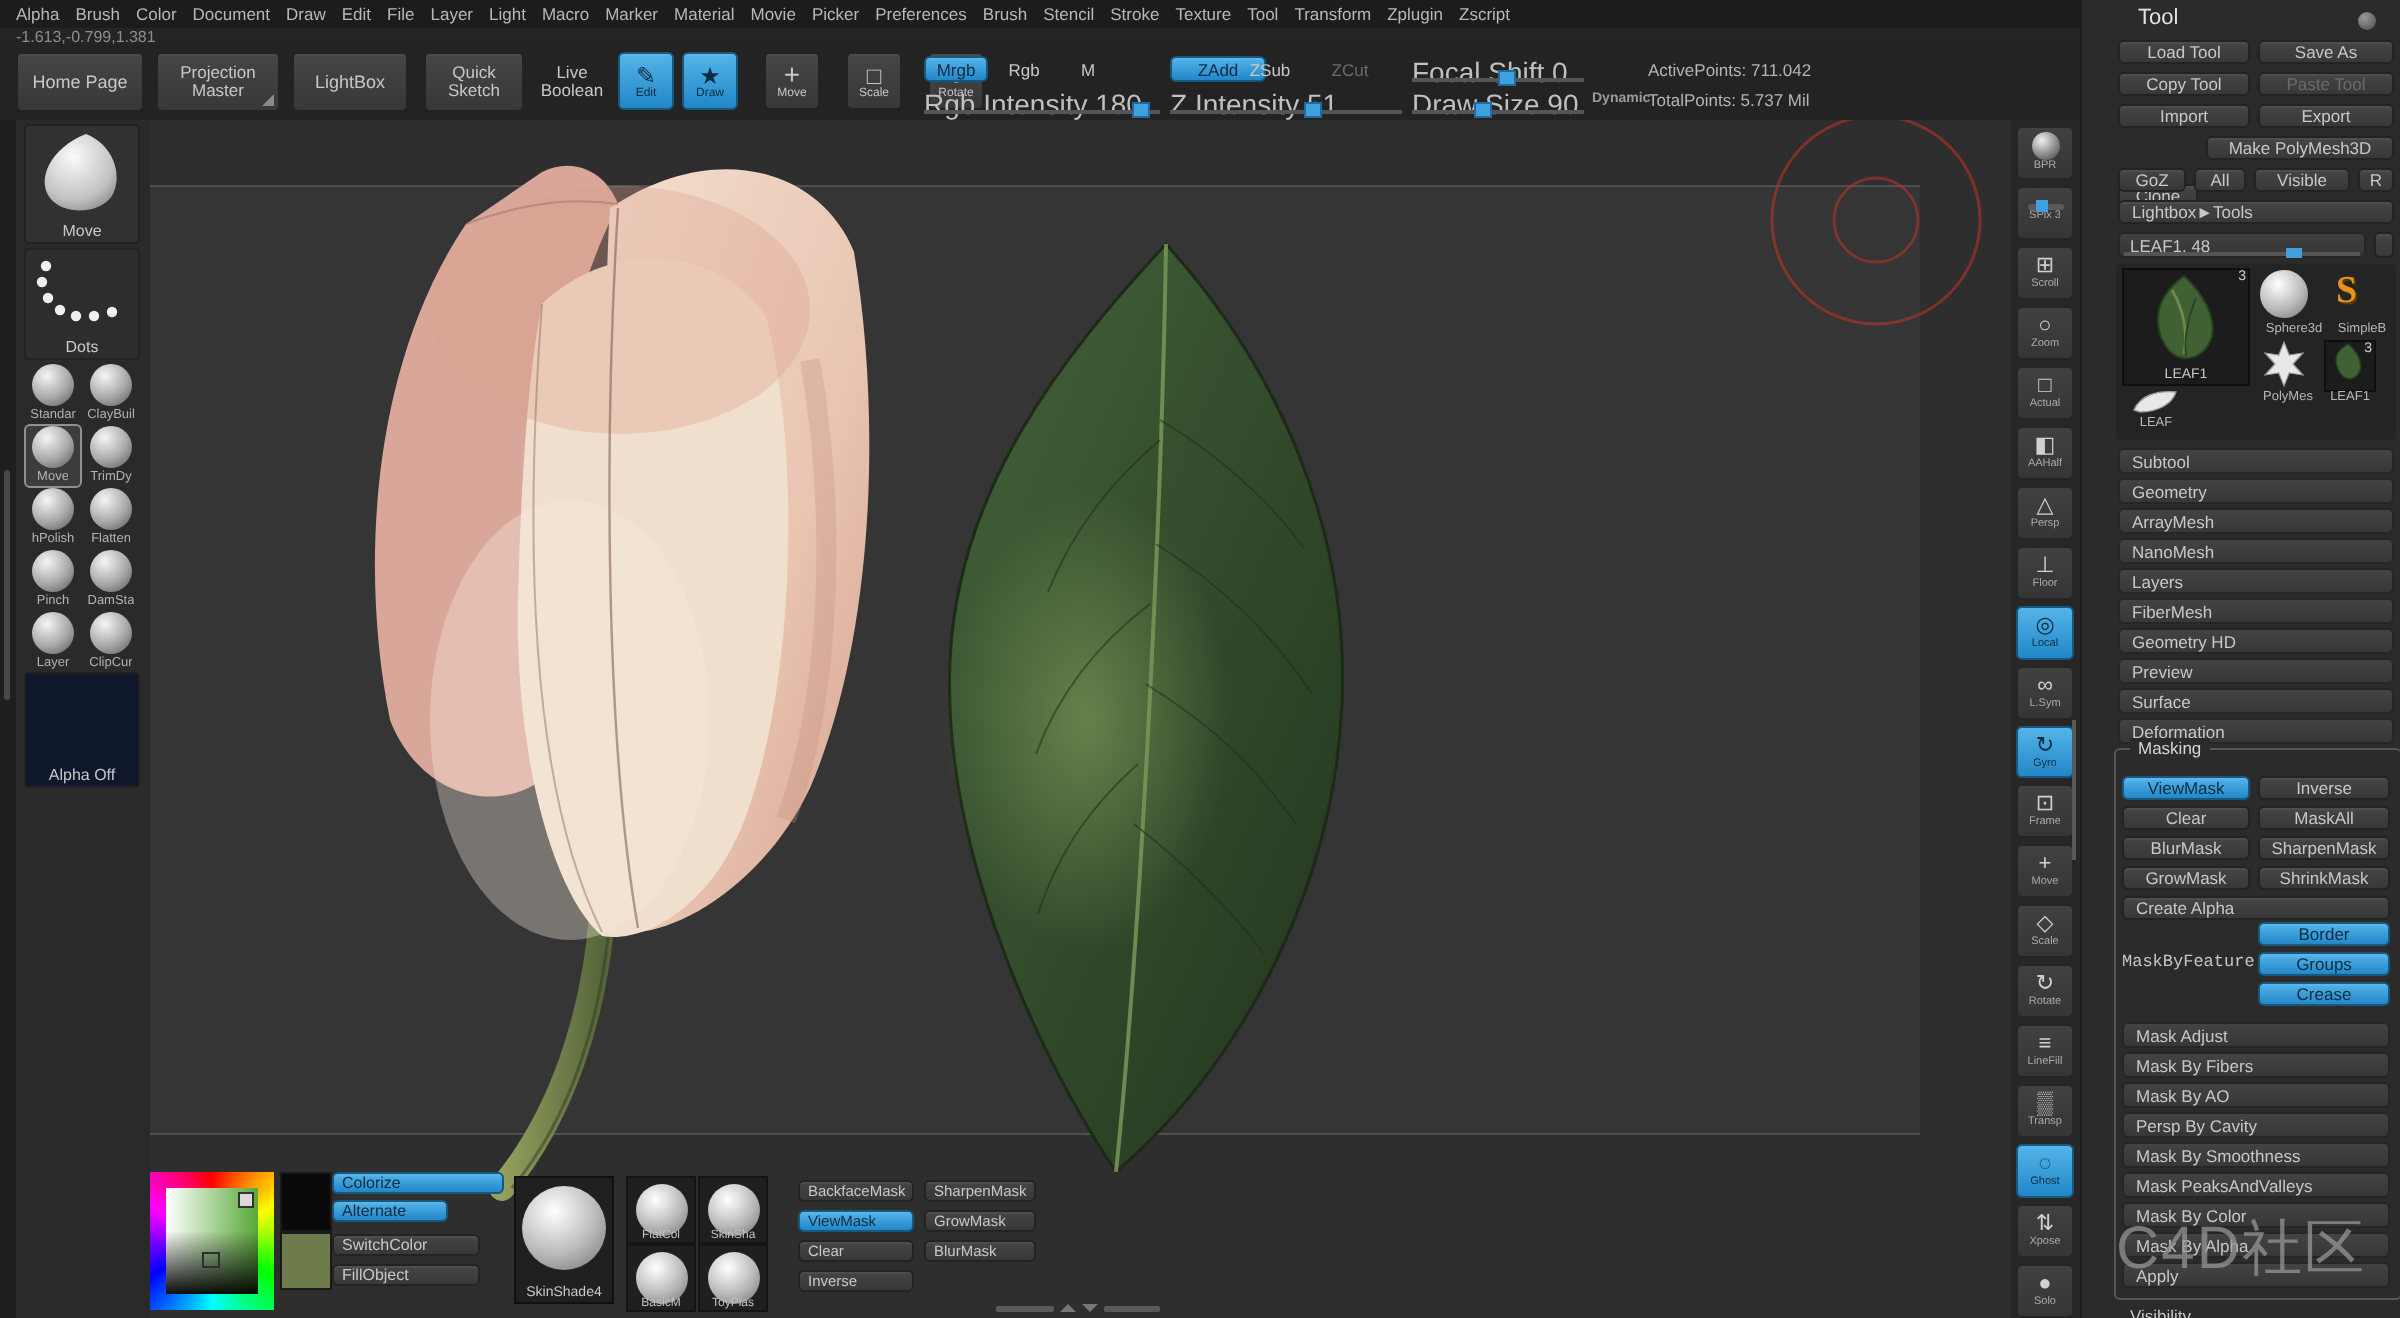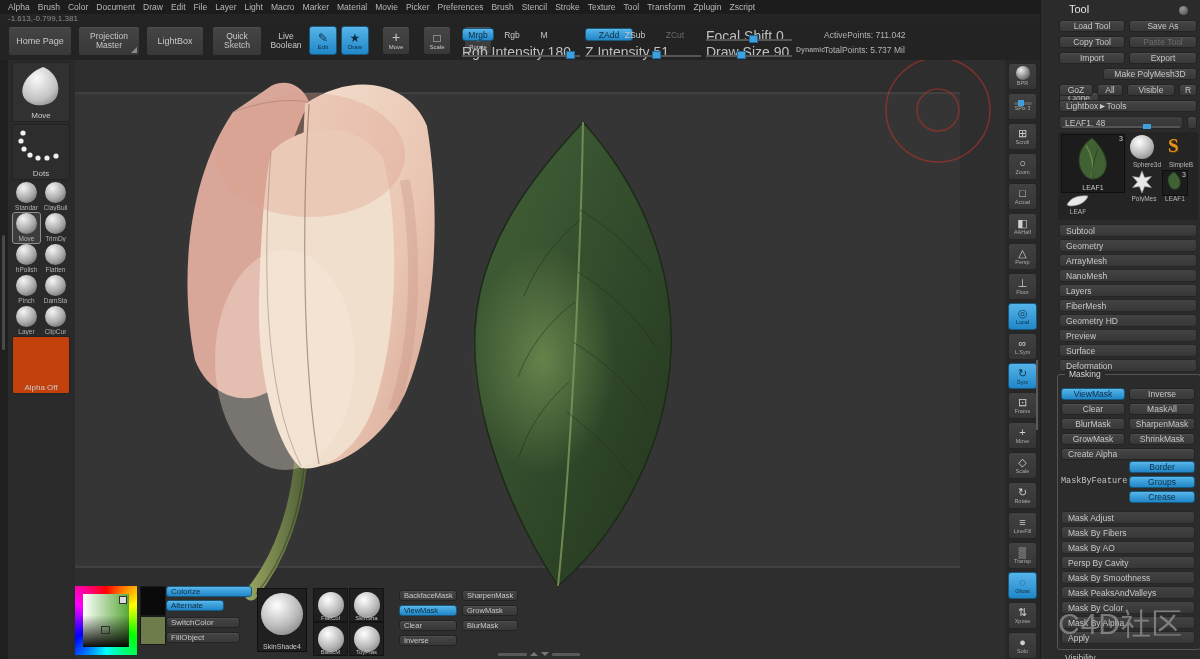--- a/index.html
+++ b/index.html
@@ -394,21 +394,21 @@
           <div class="bgrid-ball"></div>
           <div class="lab">Layer</div>
         </div>
 
         <div class="bcell" style="left: 30px; top: 124px; position: absolute;">
           <div class="bgrid-ball"></div>
           <div class="lab">ClipCur</div>
         </div>
 
     </div>
-    <div class="thumb-big" style="top:276px;height:56px;background:#c2410c;">
+    <div class="thumb-big" style="top:276px;height:56px;background:#0f172a;">
       <div class="thumb-label">Alpha Off</div>
     </div>
   </div>
 
   <div id="right-shelf">
 
       <div class="rs" data-glyph="sphere-icon">
         <span class="g"></span>
         <span class="lab">BPR</span>
       </div>

